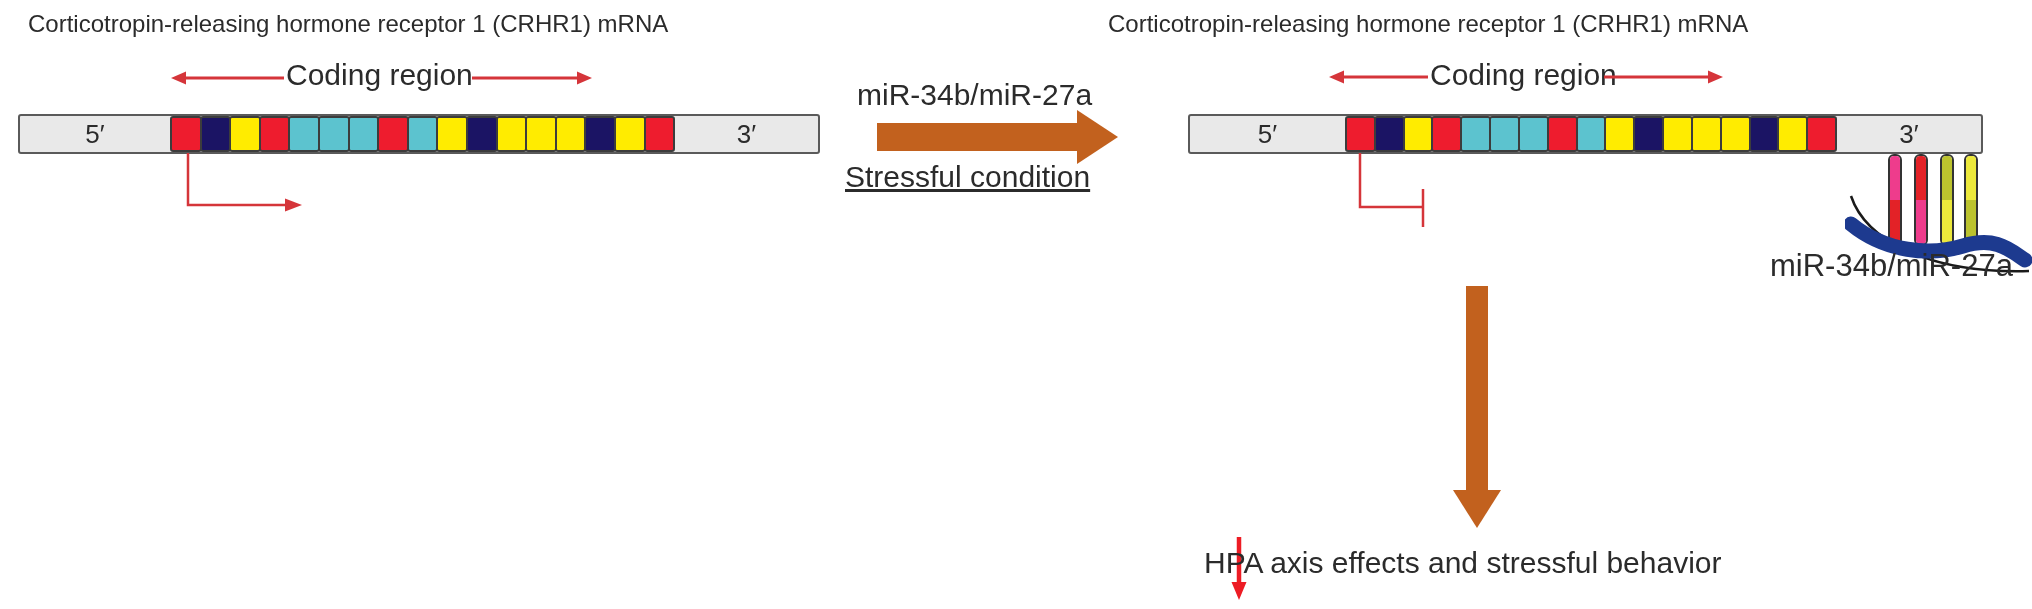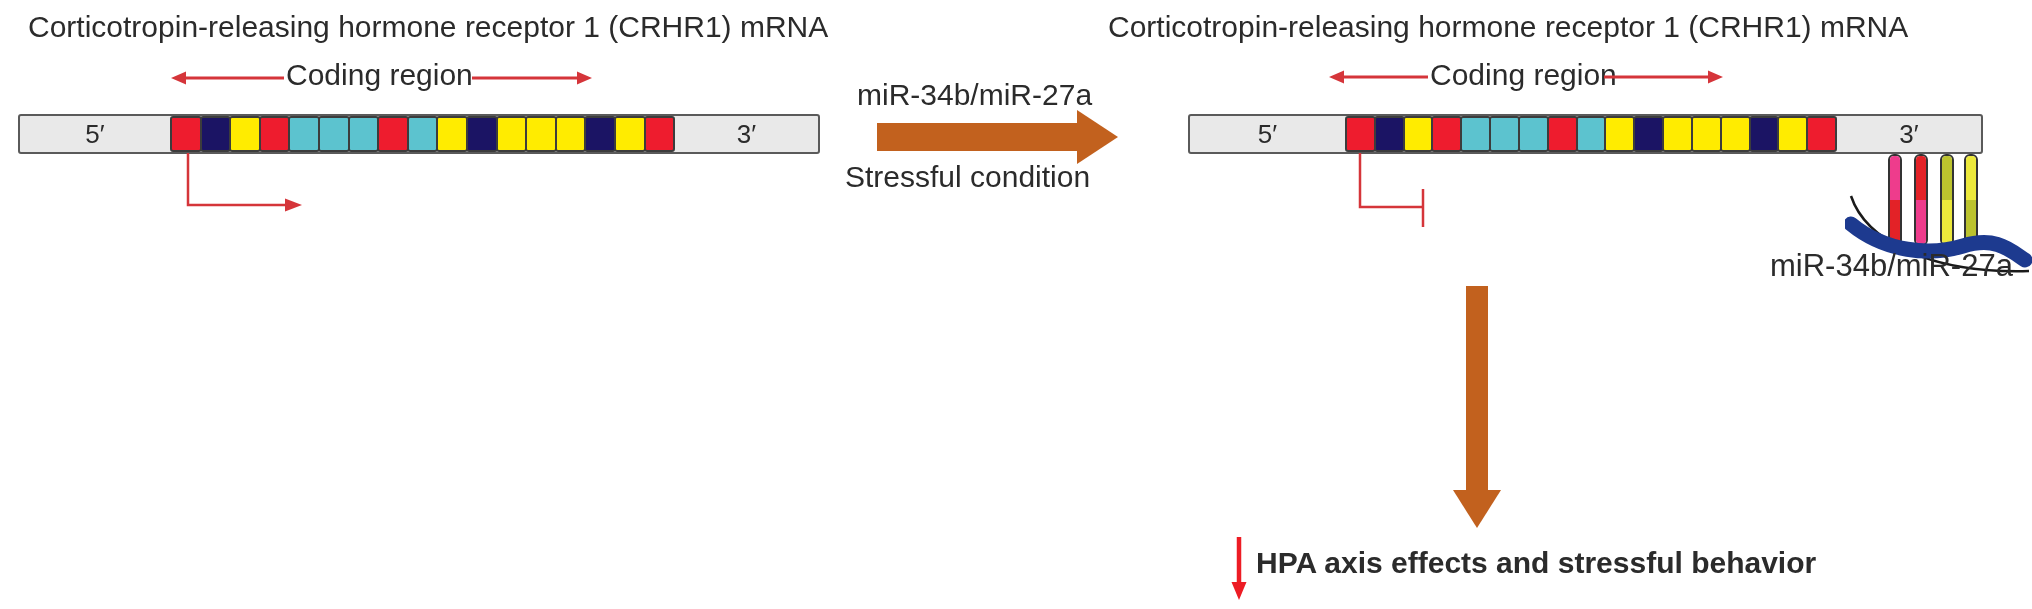--- a/index.html
+++ b/index.html
@@ -1,19 +1,19 @@
 <!DOCTYPE html>
 <html style="--title_text: #2b2b2b; --accent_red: #d5353a; --bright_red: #ed1c24; --arrow_brown: #c2611e; --bar_gray: #e9e9e9; --bar_border: #5a5a5a; --segment_red: #ee1c2e; --segment_navy: #1b1464; --segment_yellow: #ffec00; --segment_cyan: #5cc3cf; --mirna_pink: #ee3c8c; --mirna_red: #e32227; --mirna_olive: #bcc32e; --mirna_yellow: #ece83b; --ribbon_blue: #1d3a8f;"><head>
 <meta charset="utf-8">
 <style>
   html,body{margin:0;padding:0;background:#fff;}
   body{font-family:"Liberation Sans", sans-serif;color:var(--title_text,#2b2b2b);}
   .canvas{position:relative;width:2032px;height:609px;background:#ffffff;overflow:hidden;}
   .abs{position:absolute;}
-  .title{font-size:30px;white-space:nowrap;color:var(--title_text);}
+  .title{font-size:24px;white-space:nowrap;color:var(--title_text);}
   .label-lg{font-size:30px;white-space:nowrap;color:var(--title_text);}
   .center{text-align:center;}
   .red-label{font-size:31px;white-space:nowrap;color:var(--accent_red);}
 
   
   .bar{position:absolute;display:flex;height:40px;background:var(--bar_gray);
        border:2px solid var(--bar_border);border-radius:3px;box-sizing:border-box;}
   .utr{display:flex;align-items:center;justify-content:center;font-size:26px;color:#2b2b2b;}
   .segs{display:flex;flex:1;}
   .seg{flex:1;border:2px solid #3c3c3c;border-radius:3px;box-sizing:border-box;}
@@ -96,21 +96,21 @@
   <svg class="abs" style="left:180px;top:153px;" width="128" height="62" viewBox="0 0 128 62">
     <path class="red-stroke-thin" d="M8 0 V52 H105"></path>
     <polygon class="red-fill" points="105,45.5 122,52 105,58.5"></polygon>
   </svg>
 
   <div class="abs label-lg" style="left:857px;top:78px;">miR-34b/miR-27a</div>
   <div class="abs" style="left:877px;top:110px;width:241px;height:54px;">
     <div class="brown-shaft" style="left:0;top:13px;width:200px;height:28px;"></div>
     <div class="brown-head-right" style="left:200px;top:0;"></div>
   </div>
-  <div class="abs label-lg" style="left:845px;top:160px;">Stressful condition</div>
+  <div class="abs label-lg" style="left:845px;top:160px;text-decoration:underline;">Stressful condition</div>
 
   <div class="abs title" style="left:1108px;top:10px;">Corticotropin-releasing hormone receptor 1 (CRHR1) mRNA</div>
 
   <svg class="abs" style="left:1328px;top:69px;" width="100" height="16" viewBox="0 0 100 16">
     <line class="red-stroke" x1="100" y1="8" x2="15" y2="8"></line>
     <polygon class="red-fill" points="16,1.5 1,8 16,14.5"></polygon>
   </svg>
   <div class="abs label-lg center" style="left:1430px;top:58px;width:176px;">Coding region</div>
   <svg class="abs" style="left:1604px;top:69px;" width="120" height="16" viewBox="0 0 120 16">
     <line class="red-stroke" x1="0" y1="8" x2="104" y2="8"></line>
@@ -176,15 +176,15 @@
 
   <div class="abs" style="left:1452px;top:286px;width:50px;height:244px;">
     <div class="brown-shaft" style="left:14px;top:0;width:22px;height:206px;"></div>
     <div class="brown-head-down" style="left:1px;top:204px;"></div>
   </div>
 
   <svg class="abs" style="left:1228px;top:534px;" width="22" height="68" viewBox="0 0 22 68">
     <line class="bright-stroke" x1="11" y1="3" x2="11" y2="50"></line>
     <polygon class="bright-fill" points="3.5,48 18.5,48 11,66"></polygon>
   </svg>
-  <div class="abs label-lg" style="left:1256px;top:546px;font-weight:bold;">HPA axis effects and stressful behavior</div>
+  <div class="abs label-lg" style="left:1204px;top:546px;">HPA axis effects and stressful behavior</div>
 
 </div>
 
 </body></html>

